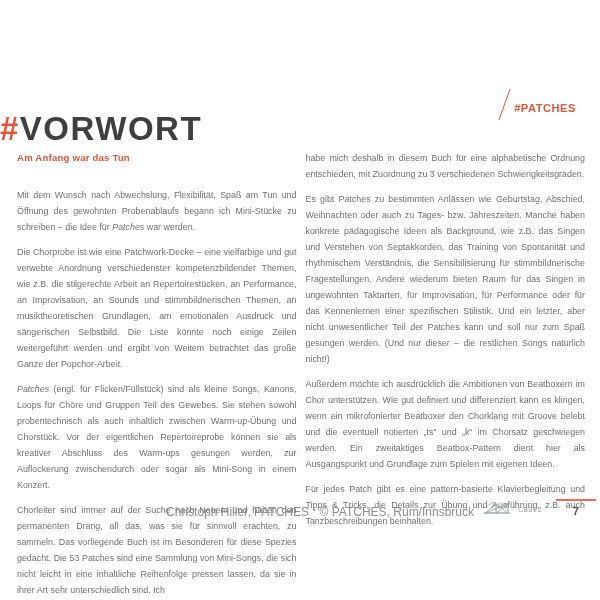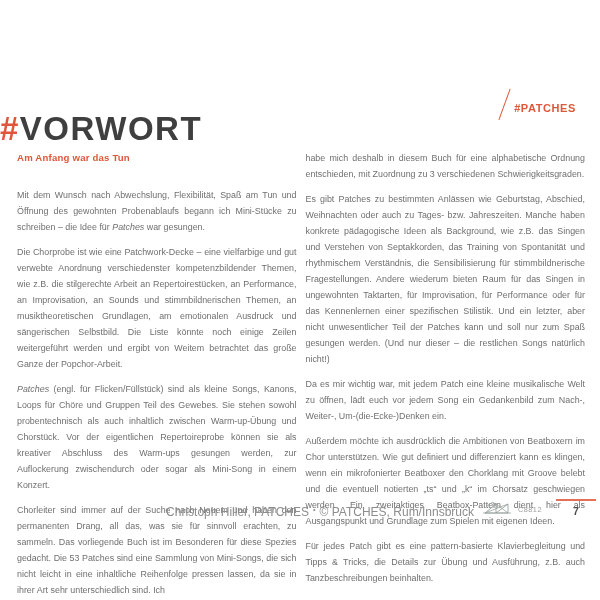--- a/index.html
+++ b/index.html
@@ -46,30 +46,29 @@
     <span class="tag-text">#PATCHES</span>
   </div>
 
   <h1 class="title"><span class="hash">#</span><span>VORWORT</span></h1>
 
   <div class="columns">
 
     <div class="col">
       <h2>Am Anfang war das Tun</h2>
       <p><br>
-        <span>Mit dem Wunsch nach Abwechslung, Flexibilität, Spaß am Tun und Öffnung des gewohnten Probenablaufs begann ich Mini-Stücke zu schreiben – die Idee für </span><i>Patches</i><span> war gesungen.</span></p>
+        <span>Mit dem Wunsch nach Abwechslung, Flexibilität, Spaß am Tun und Öffnung des gewohnten Probenablaufs begann ich Mini-Stücke zu schreiben – die Idee für </span><i>Patches</i><span> war werden.</span></p>
       <p>Die Chorprobe ist wie eine Patchwork-Decke – eine vielfarbige und gut verwebte Anordnung verschiedenster kompetenzbildender Themen, wie z.B. die stilgerechte Arbeit an Repertoirestücken, an Performance, an Improvisation, an Sounds und stimmbildnerischen Themen, an musiktheoretischen Grundlagen, am emotionalen Ausdruck und sängerischen Selbstbild. Die Liste könnte noch einige Zeilen weitergeführt werden und ergibt von Weitem betrachtet das große Ganze der Popchor-Arbeit.</p>
       <p><i>Patches</i><span> (engl. für Flicken/Füllstück) sind als kleine Songs, Kanons, Loops für Chöre und Gruppen Teil des Gewebes. Sie stehen sowohl probentechnisch als auch inhaltlich zwischen Warm-up-Übung und Chorstück. Vor der eigentlichen Repertoireprobe können sie als kreativer Abschluss des Warm-ups gesungen werden, zur Auflockerung zwischendurch oder sogar als Mini-Song in einem Konzert.</span></p>
       <p>Chorleiter sind immer auf der Suche nach Neuem und haben den permanenten Drang, all das, was sie für sinnvoll erachten, zu sammeln. Das vorliegende Buch ist im Besonderen für diese Spezies gedacht. Die 53 Patches sind eine Sammlung von Mini-Songs, die sich nicht leicht in eine inhaltliche Reihenfolge pressen lassen, da sie in ihrer Art sehr unterschiedlich sind. Ich</p>
     </div>
 
     <div class="col">
       <p>habe mich deshalb in diesem Buch für eine alphabetische Ordnung entschieden, mit Zuordnung zu 3 verschiedenen Schwierigkeitsgraden.</p>
       <p>Es gibt Patches zu bestimmten Anlässen wie Geburtstag, Abschied, Weihnachten oder auch zu Tages- bzw. Jahreszeiten. Manche haben konkrete pädagogische Ideen als Background, wie z.B. das Singen und Verstehen von Septakkorden, das Training von Spontanität und rhythmischem Verständnis, die Sensibilisierung für stimmbildnerische Fragestellungen. Andere wiederum bieten Raum für das Singen in ungewohnten Taktarten, für Improvisation, für Performance oder für das Kennenlernen einer spezifischen Stilistik. Und ein letzter, aber nicht unwesentlicher Teil der Patches kann und soll nur zum Spaß gesungen werden. (Und nur dieser – die restlichen Songs natürlich nicht!)</p>
-      <p>Da es mir wichtig war, mit jedem Patch eine kleine musikalische Welt zu öffnen, lädt euch vor jedem Song ein Gedankenbild zum Nach-, Weiter-, Um-(die-Ecke-)Denken ein.</p>
       <p>Außerdem möchte ich ausdrücklich die Ambitionen von Beatboxern im Chor unterstützen. Wie gut definiert und differenziert kann es klingen, wenn ein mikrofonierter Beatboxer den Chorklang mit Groove belebt und die eventuell notierten „ts“ und „k“ im Chorsatz geschwiegen werden. Ein zweitaktiges Beatbox-Pattern dient hier als Ausgangspunkt und Grundlage zum Spielen mit eigenen Ideen.</p>
       <p>Für jedes Patch gibt es eine pattern-basierte Klavierbegleitung und Tipps &amp; Tricks, die Details zur Übung und Ausführung, z.B. auch Tanzbeschreibungen beinhalten.</p>
     </div>
 
   </div>
 
   <div class="footer">
     <span class="ftext">Christoph Hiller, PATCHES</span>
     <span class="dot">•</span>
     <span class="ftext">© PATCHES, Rum/Innsbruck</span>

